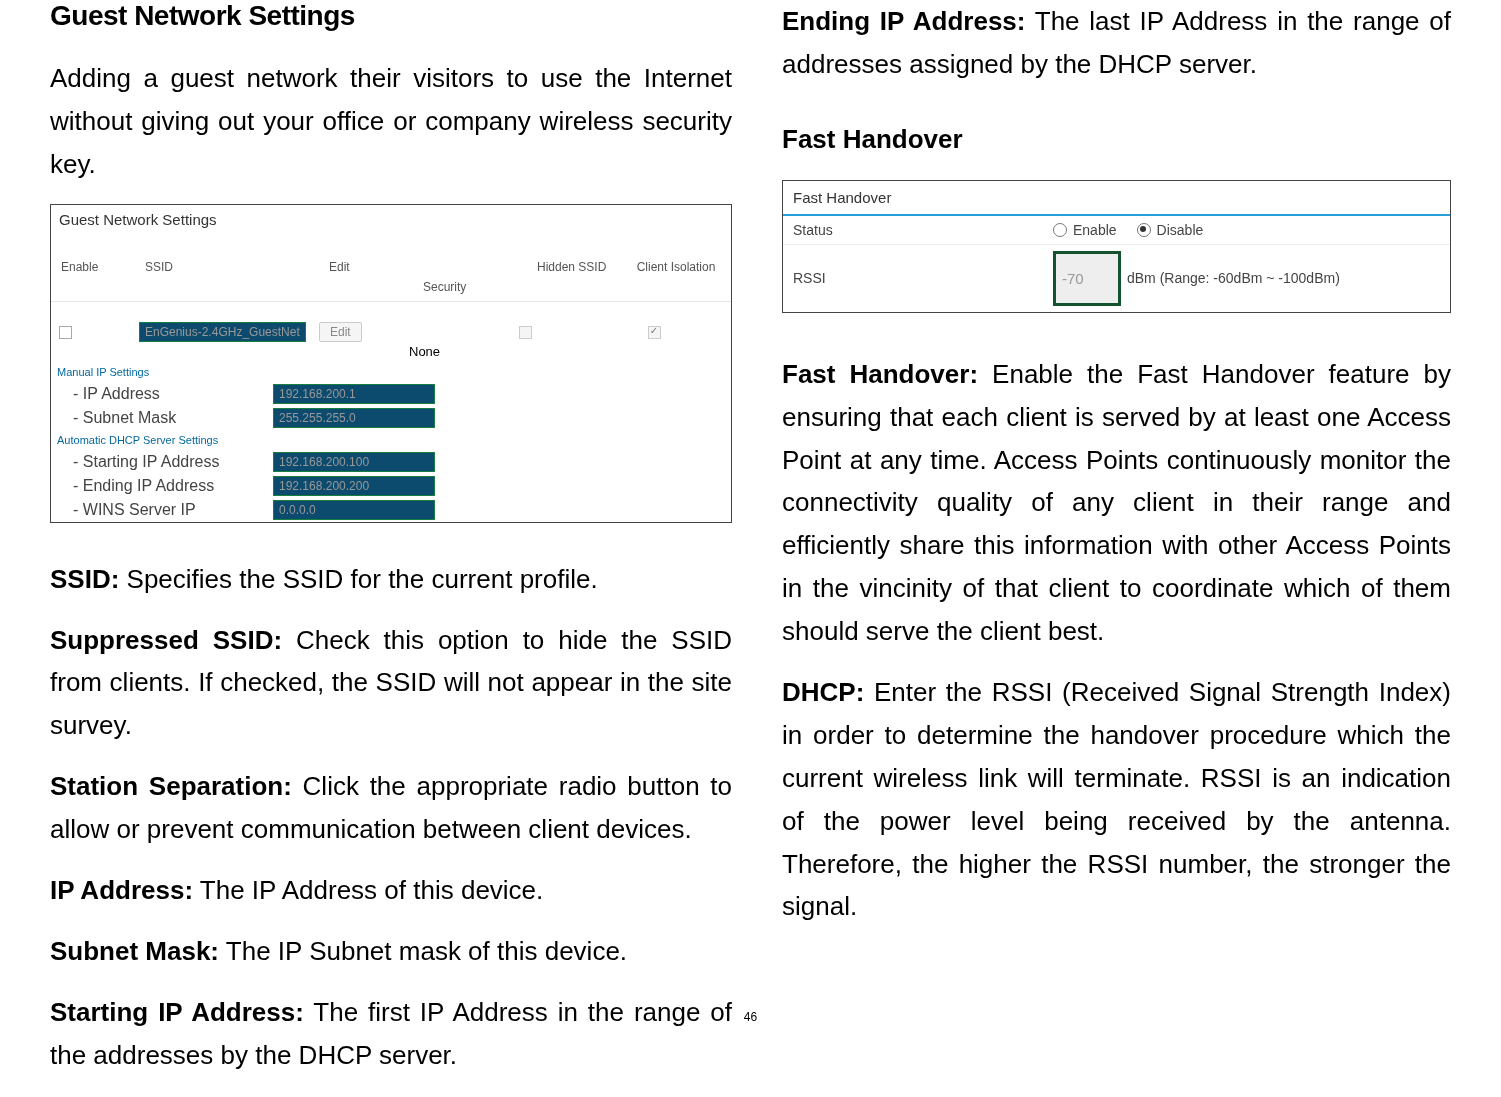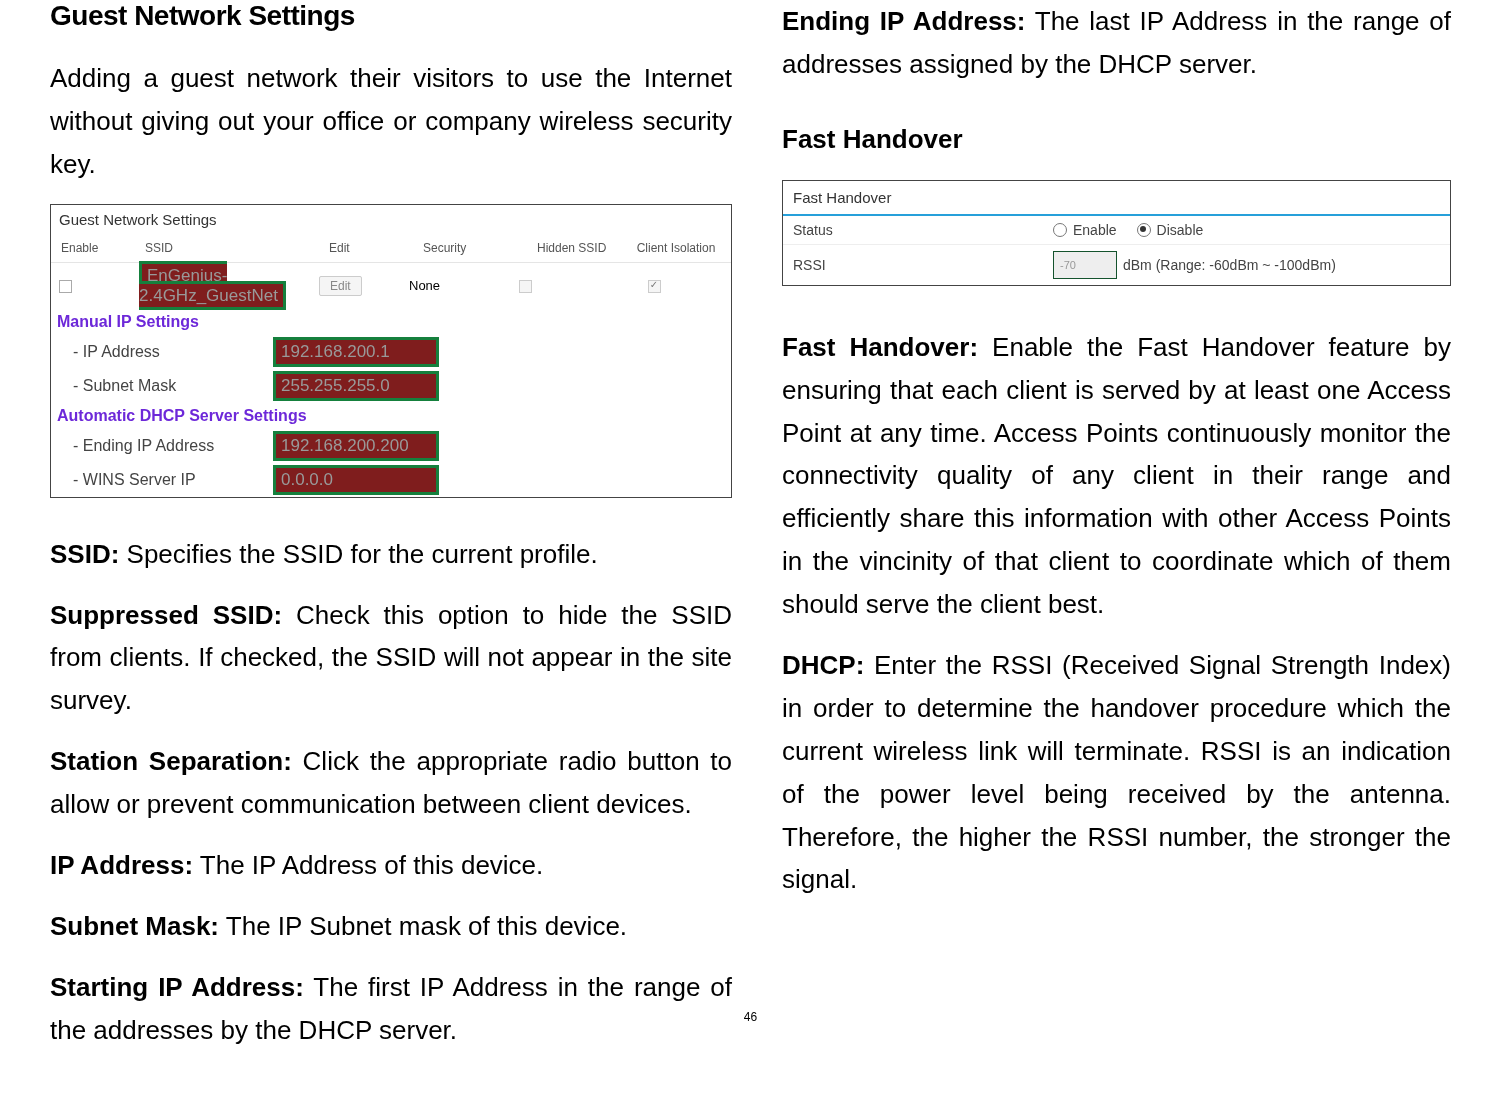--- a/index.html
+++ b/index.html
@@ -68,29 +68,29 @@
     padding: 3px 8px;
   }
   .gt-thead {
     color: #555;
     border-bottom: 1px solid #e5e5e5;
   }
   .gt-thead .cell { font-size: 12px; padding: 4px 2px; }
   .gt-enable { width: 80px; }
   .gt-ssid { width: 180px; }
   .gt-edit { width: 90px; }
-  .gt-sec { width: 110px; }
+  .gt-sec { width: 110px; margin-top: 39px; }
   .gt-hidden { width: 90px; text-align: left; }
   .gt-iso { width: 90px; text-align: center; }
   .gt-input-dis {
-    background: #7f1d1d;
+    background: #0c4a6e;
     color: #999;
-    border: 3px solid #15803d;
+    border: 1px solid #15803d;
     padding: 2px 5px;
-    font-size: 17px;
+    font-size: 12px;
   }
   .gt-ssid-input { width: 170px; }
   .gt-btn {
     background: #f5f5f5;
     border: 1px solid #ccc;
     border-radius: 2px;
     padding: 2px 10px;
     font-size: 12px;
     color: #888;
   }
@@ -104,24 +104,23 @@
   .gt-cb.dis { background: #f5f5f5; border-color: #ccc; }
   .gt-cb.on::after {
     content: "✓";
     font-size: 10px;
     color: #777;
     display: block;
     margin-top: -2px;
     margin-left: 0px;
   }
   .gt-section-hdr {
-    font-size: 16px;
+    font-size: 11px;
     padding: 4px 6px;
-    color: #6d28d9;
-    font-weight: bold;
+    color: #0369a1;
   }
   .gt-subrow {
     display: flex;
     padding: 2px 6px 2px 22px;
     align-items: center;
   }
   .gt-subrow .label {
     width: 200px;
     font-size: 16px;
     color: #444;
@@ -164,24 +163,24 @@
     content: "";
     position: absolute;
     top: 2px; left: 2px;
     width: 6px; height: 6px;
     background: #333;
     border-radius: 50%;
   }
   .fh-input-dis {
     background: #eee;
     color: #999;
-    border: 1px solid #14532d;
-    padding: 7px 6px;
+    border: 3px solid #14532d;
+    padding: 16px 6px;
     width: 50px;
-    font-size: 11px;
+    font-size: 15px;
   }
 </style>
 </head>
 <body>
 
 <div class="page">
 
   <div class="column">
     <h2>Guest Network Settings</h2>
     <p>Adding a guest network their visitors to use the Internet without giving out your office or company wireless security key.</p>
@@ -211,20 +210,24 @@
       <div class="gt-subrow">
         <div class="label">- IP Address</div>
         <span class="gt-input-dis val-input">192.168.200.1</span>
       </div>
       <div class="gt-subrow">
         <div class="label">- Subnet Mask</div>
         <span class="gt-input-dis val-input">255.255.255.0</span>
       </div>
 
       <div class="gt-section-hdr">Automatic DHCP Server Settings</div>
+      <div class="gt-subrow">
+        <div class="label">- Starting IP Address</div>
+        <span class="gt-input-dis val-input">192.168.200.100</span>
+      </div>
       <div class="gt-subrow">
         <div class="label">- Ending IP Address</div>
         <span class="gt-input-dis val-input">192.168.200.200</span>
       </div>
       <div class="gt-subrow">
         <div class="label">- WINS Server IP</div>
         <span class="gt-input-dis val-input">0.0.0.0</span>
       </div>
     </div>
 

